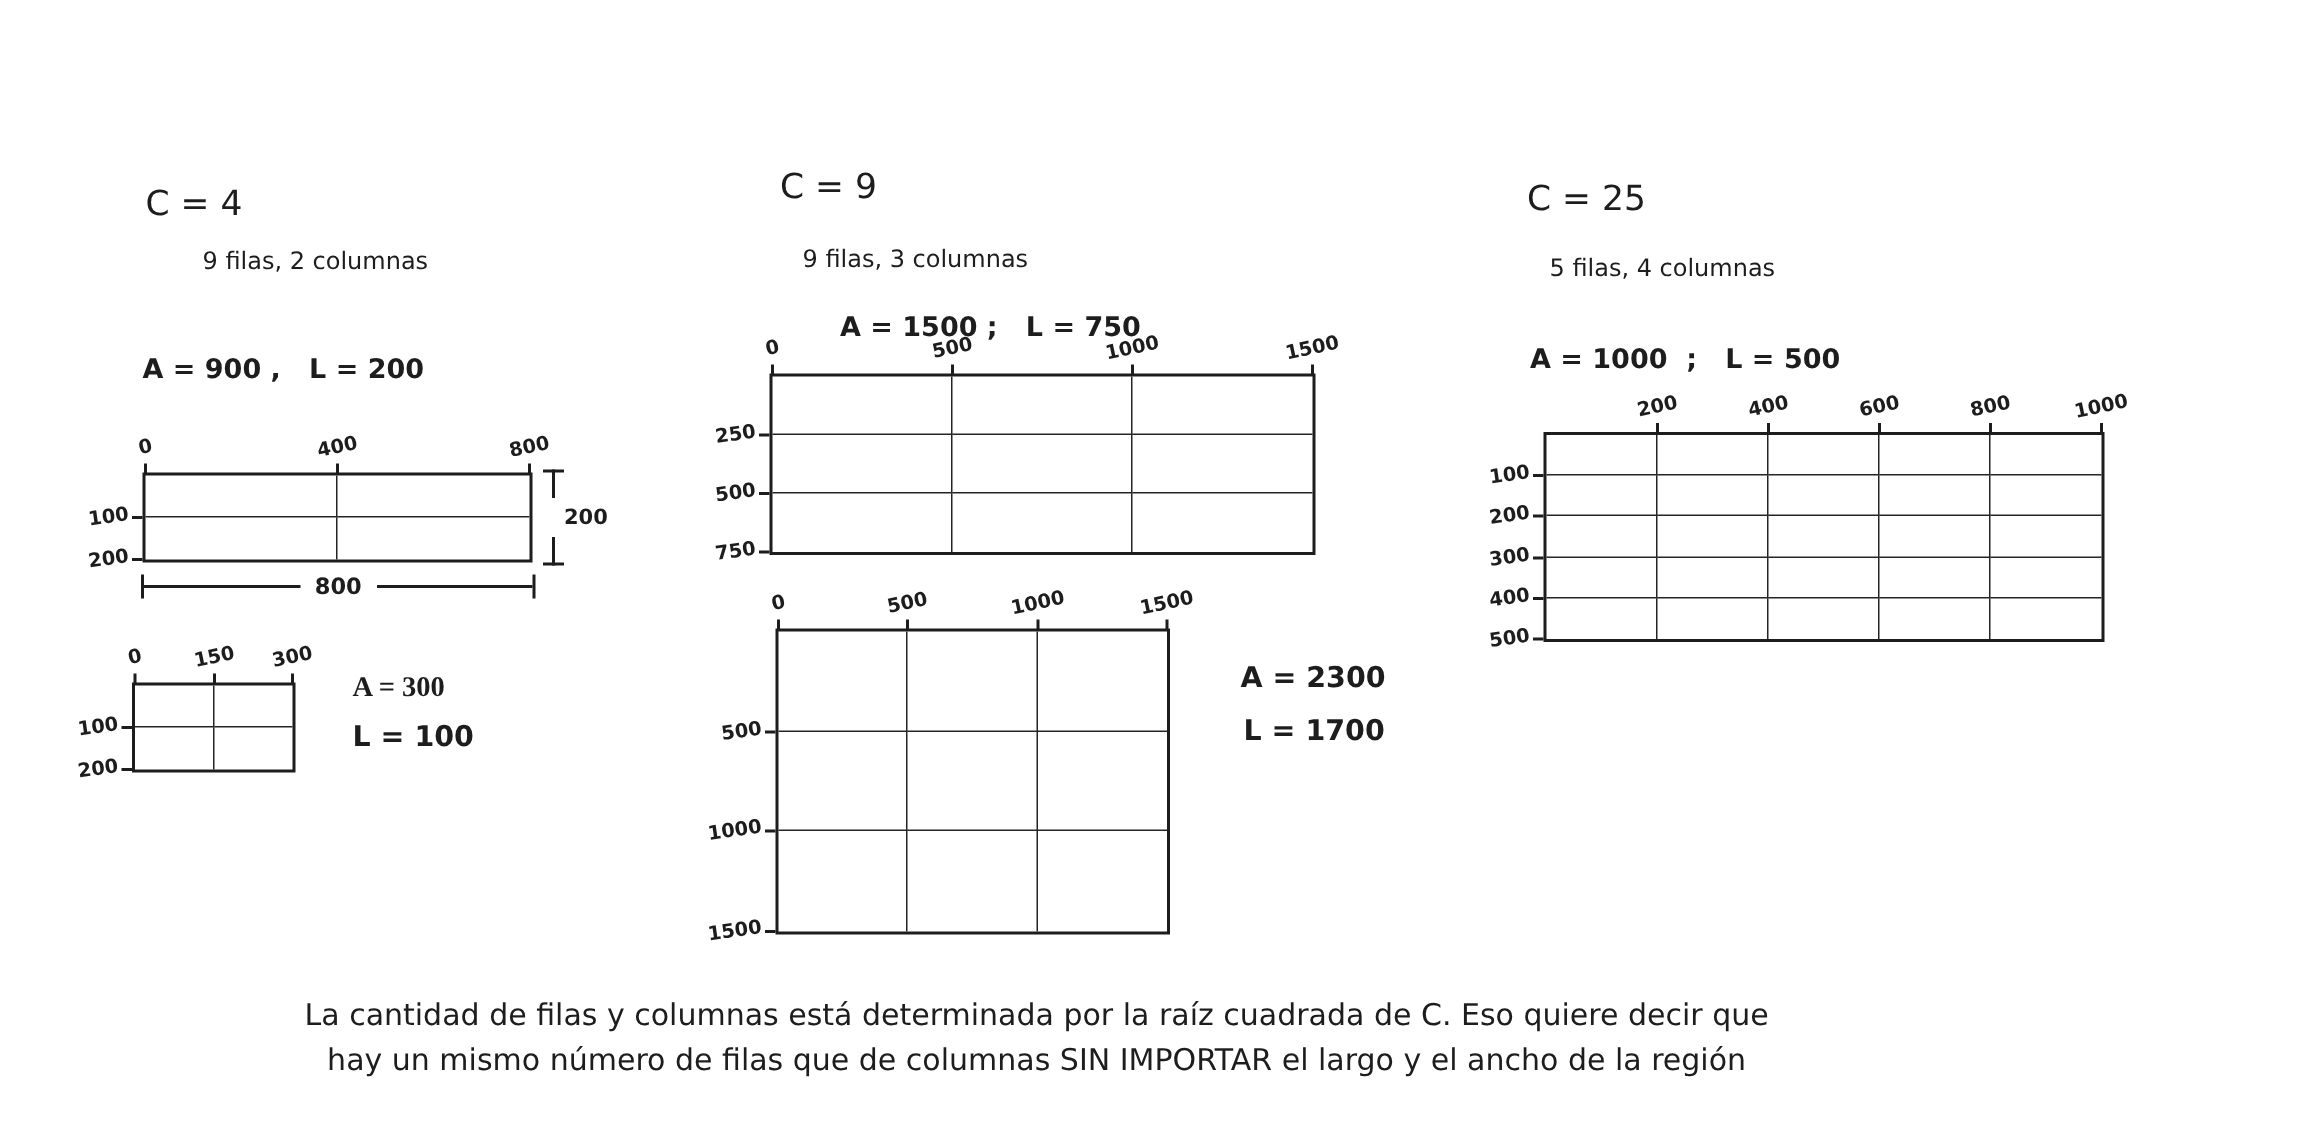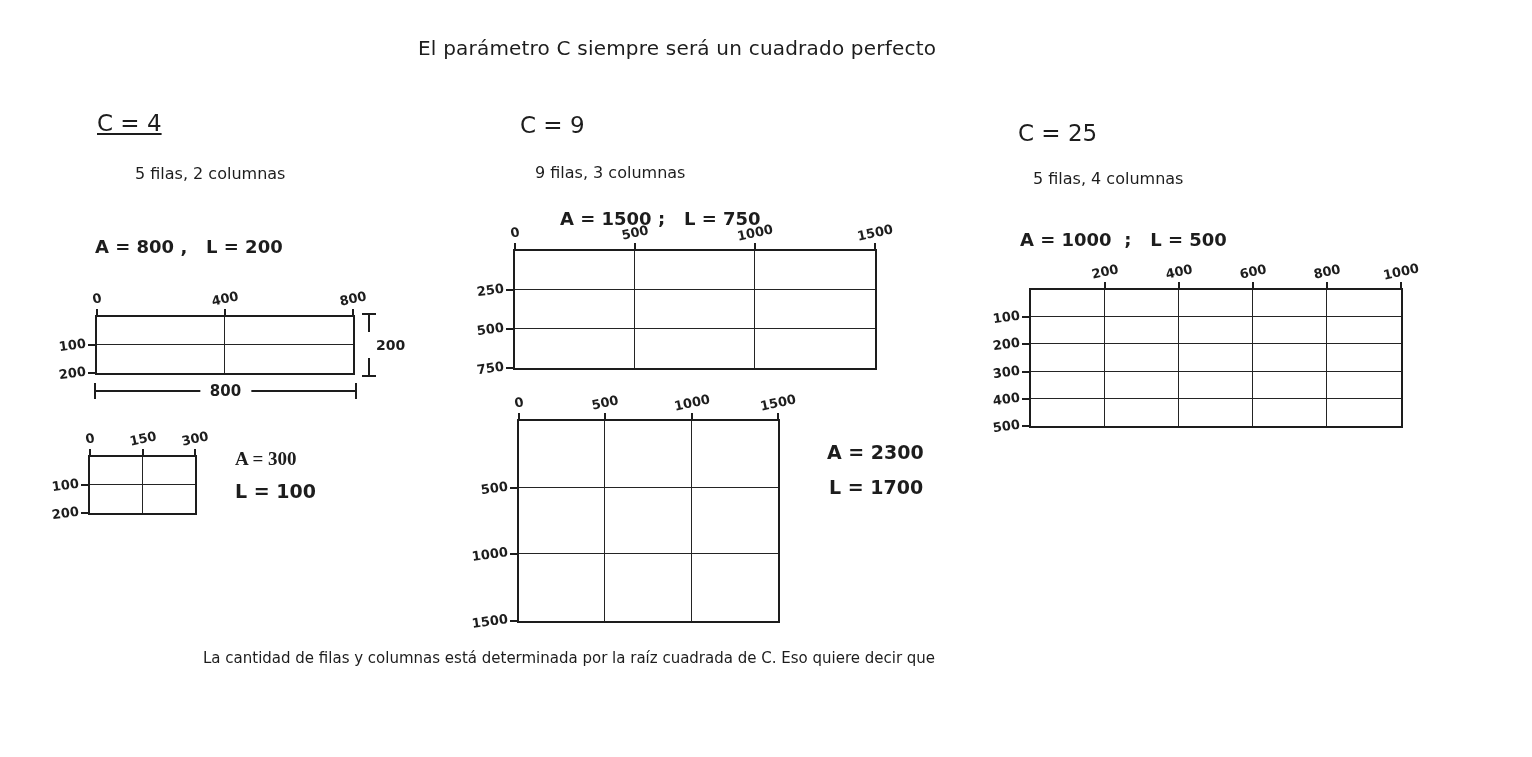--- a/index.html
+++ b/index.html
@@ -38,59 +38,58 @@
                       font-size: 14px; font-weight: 700; }
 
   
   .dim-h { position: absolute; height: 16px; }
   .dim-h::before, .dim-h::after { content: ""; position: absolute; top: 0; width: 2px; height: 16px; background: #1d1d1d; }
   .dim-h::before { left: 0; } .dim-h::after { right: 0; }
   .dim-h .line { position: absolute; left: 2px; right: 2px; top: 7px; height: 2px; background: #1d1d1d; }
   .dim-h .dim-label { position: absolute; left: 50%; top: 8px; transform: translate(-50%,-50%);
                       background: #fff; padding: 0 10px; font-size: 15px; font-weight: 700; }
 
-  .footer { position: absolute; left: 203px; top: 643px; font-size: 15px; line-height: 30px; text-align: center; }
+  .footer { position: absolute; left: 203px; top: 661px; font-size: 20px; line-height: 30px; text-align: center; }
 
   
   #p1g1 { left: 95px;  top: 315px; width: 260px; height: 60px;  }
   #p1g2 { left: 88px;  top: 455px; width: 109px; height: 60px;  }
   #p2g1 { left: 513px; top: 249px; width: 364px; height: 121px; }
   #p2g2 { left: 517px; top: 419px; width: 263px; height: 204px; }
   #p3g1 { left: 1029px;top: 288px; width: 374px; height: 140px; }
 
   #p1dimv { left: 362px; top: 313px; height: 64px; }
   #p1dimh { left: 94px;  top: 383px; width: 263px; }
 
   
-  #p1c  { left: 97px;   top: 110px; text-decoration: underline; }
+  #p1c  { left: 97px;   top: 123px; }
   #p1rc { left: 135px;  top: 164px; }
   #p1f  { left: 95px;   top: 236px; }
   #p1a  { left: 235px;  top: 448px; font-family: Liberation Serif, serif; }
   #p1l  { left: 235px;  top: 480px; }
 
   #p2c  { left: 520px;  top: 112px; }
   #p2rc { left: 535px;  top: 163px; }
   #p2f  { left: 560px;  top: 208px; }
   #p2a  { left: 827px;  top: 441px; }
   #p2l  { left: 829px;  top: 476px; }
 
   #p3c  { left: 1018px; top: 120px; }
   #p3rc { left: 1033px; top: 169px; }
   #p3f  { left: 1020px; top: 229px; }
 </style>
 </head>
 <body>
 
 <div class="page">
 
-  <div class="title">El parámetro C siempre será un cuadrado perfecto</div>
 
   <div class="c-label" id="p1c">C = 4</div>
-  <div class="rc-label" id="p1rc">5 filas, 2 columnas</div>
-  <div class="formula" id="p1f">A = 800 ,   L = 200</div>
+  <div class="rc-label" id="p1rc">9 filas, 2 columnas</div>
+  <div class="formula" id="p1f">A = 900 ,   L = 200</div>
 
   <div class="grid" id="p1g1" style="grid-template-columns: repeat(2, 1fr); grid-template-rows: repeat(2, 1fr);">
       <div class="cell"></div>
       <div class="cell lc"></div>
       <div class="cell lr"></div>
       <div class="cell lc lr"></div>
       <span class="xtick" style="left: 0%;">0</span>
       <i class="tickmark xmark" style="left: 0%;"></i>
       <span class="xtick" style="left: 50%;">400</span>
       <i class="tickmark xmark" style="left: 50%;"></i>
@@ -236,15 +235,16 @@
       <span class="ytick" style="top: 60%;">300</span>
       <i class="tickmark ymark" style="top: 60%;"></i>
       <span class="ytick" style="top: 80%;">400</span>
       <i class="tickmark ymark" style="top: 80%;"></i>
       <span class="ytick" style="top: 100%;">500</span>
       <i class="tickmark ymark" style="top: 100%;"></i>
     </div>
 
   <div class="footer">
     <div>La cantidad de filas y columnas está determinada por la raíz cuadrada de C. Eso quiere decir que</div>
+    <div>hay un mismo número de filas que de columnas SIN IMPORTAR el largo y el ancho de la región</div>
   </div>
 
 </div>
 
 </body></html>

